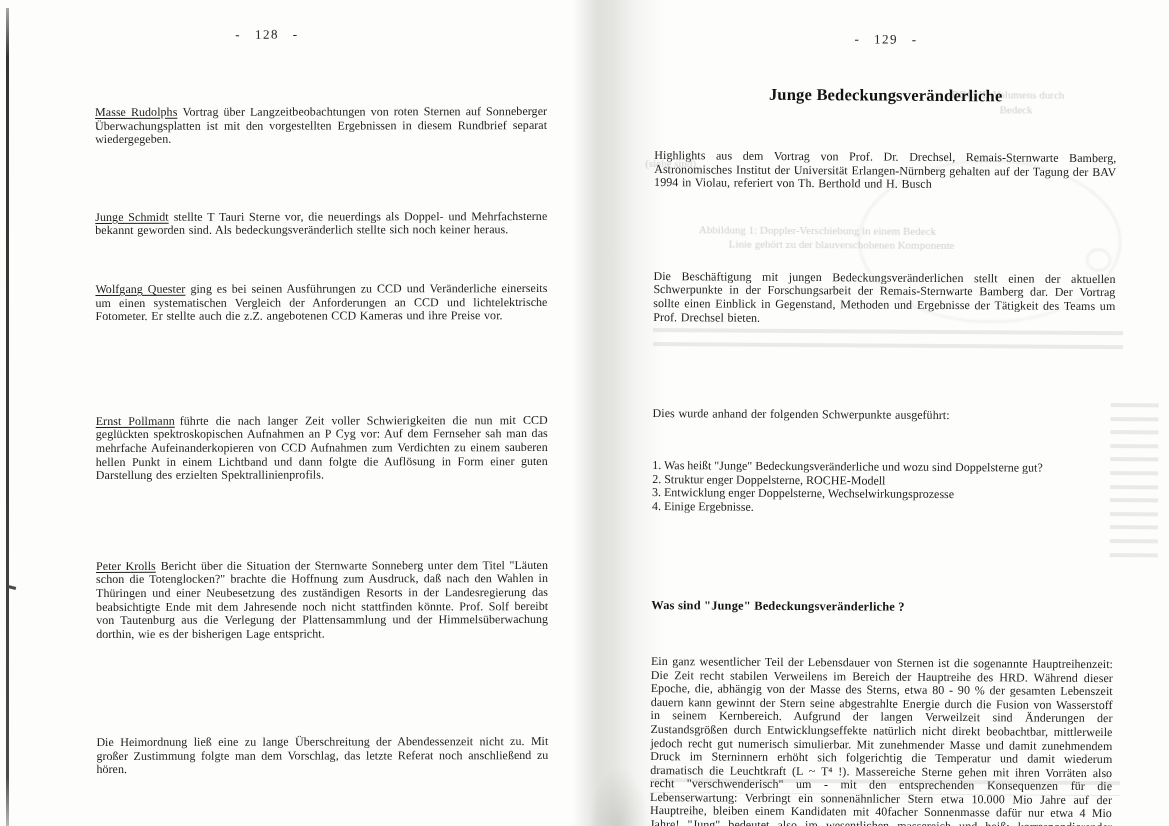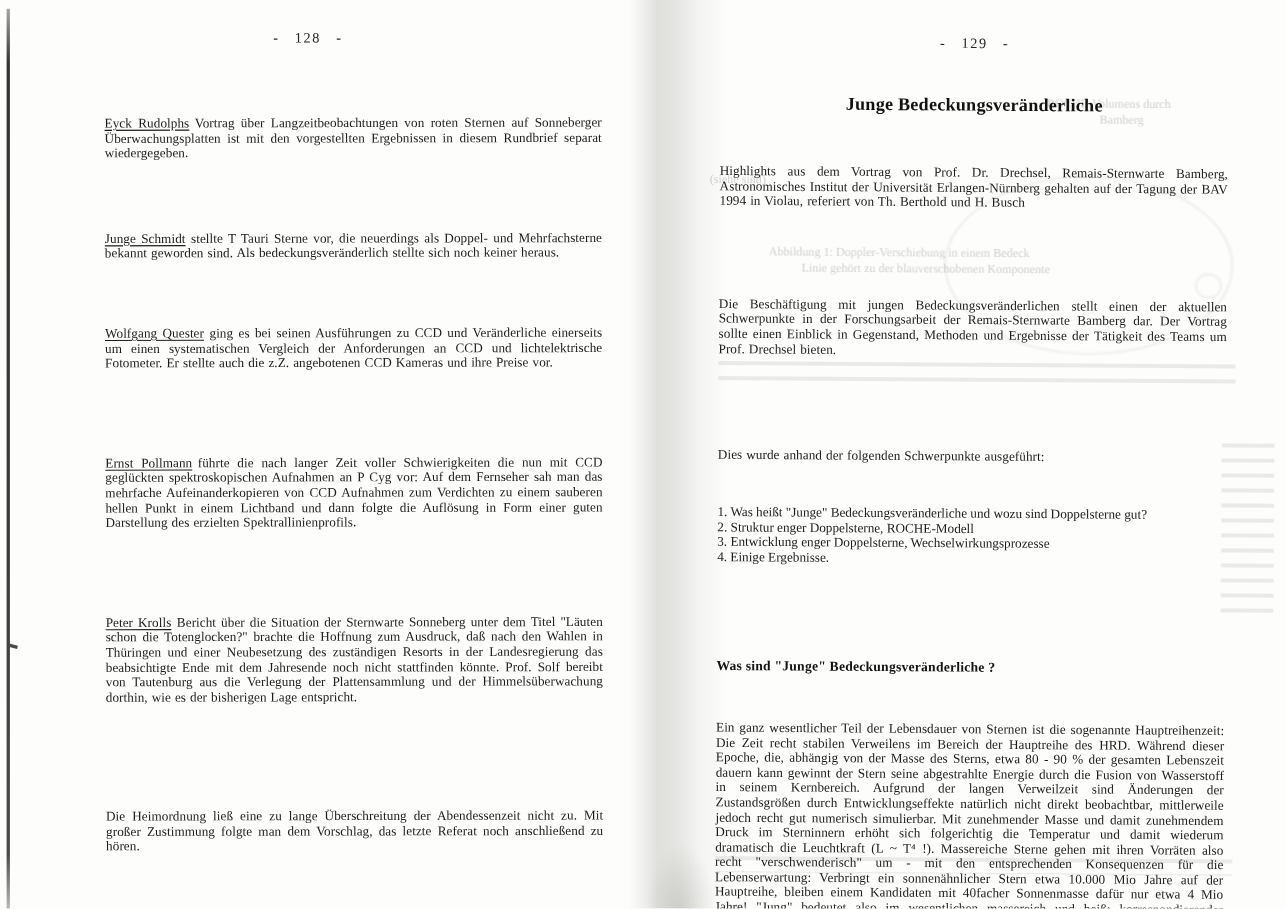--- a/index.html
+++ b/index.html
@@ -21,21 +21,21 @@
   .gutter-bottom{position:absolute;left:588px;top:766px;width:62px;height:60px;
     background:radial-gradient(ellipse at 50% 100%,rgba(150,150,144,.32),rgba(150,150,144,0) 70%);}
 
   
   .page{position:absolute;top:0;height:826px;}
   .page-left{left:10px;width:570px;transform:rotate(-0.12deg);transform-origin:80px 80px;}
   .page-right{left:588px;width:581px;transform:rotate(0.38deg);transform-origin:60px 50px;}
 
   .abs{position:absolute;}
   .pgnum{font-size:13px;letter-spacing:1.5px;word-spacing:9px;color:#242424;text-align:center;}
-  .pgnum-left{left:44px;top:27px;width:452px;}
+  .pgnum-left{left:31px;top:27px;width:452px;}
   .pgnum-right{left:67px;top:30px;width:462px;}
 
   .colL{left:85px;width:452px;}
   .colR{left:67px;width:462px;}
 
   .para{font-size:12px;line-height:13.6px;text-align:justify;letter-spacing:.05px;word-spacing:.6px;}
   .oneline{text-align:left;}
   .uname{text-decoration:underline;text-underline-offset:1.5px;margin-right:5px;}
 
   .article-title{font-weight:bold;font-size:16.5px;letter-spacing:.2px;text-align:center;color:#121212;}
@@ -56,44 +56,44 @@
 
   <div class="scan-edge-line"></div>
   <div class="scan-edge-mark"></div>
   <div class="gutter-shadow"></div>
   <div class="gutter-bottom"></div>
 
   <div class="page page-left">
     <div class="abs pgnum pgnum-left content">- 128 -</div>
 
     <p class="abs colL para content" style="top:78px">
-      <span class="uname">Eyck Rudolphs</span><span>Vortrag über Langzeitbeobachtungen von roten Sternen auf Sonneberger Überwachungsplatten ist mit den vorgestellten Ergebnissen in diesem Rundbrief separat wiedergegeben.</span>
+      <span class="uname">Masse Rudolphs</span><span>Vortrag über Langzeitbeobachtungen von roten Sternen auf Sonneberger Überwachungsplatten ist mit den vorgestellten Ergebnissen in diesem Rundbrief separat wiedergegeben.</span>
     </p>
     <p class="abs colL para content" style="top:130px">
       <span class="uname">Junge Schmidt</span><span>stellte T Tauri Sterne vor, die neuerdings als Doppel- und Mehrfachsterne bekannt geworden sind. Als bedeckungsveränderlich stellte sich noch keiner heraus.</span>
     </p>
-    <p class="abs colL para content" style="top:177px">
+    <p class="abs colL para content" style="top:163px">
       <span class="uname">Wolfgang Quester</span><span>ging es bei seinen Ausführungen zu CCD und Veränderliche einerseits um einen systematischen Vergleich der Anforderungen an CCD und lichtelektrische Fotometer. Er stellte auch die z.Z. angebotenen CCD Kameras und ihre Preise vor.</span>
     </p>
     <p class="abs colL para content" style="top:242px">
       <span class="uname">Ernst Pollmann</span><span>führte die nach langer Zeit voller Schwierigkeiten die nun mit CCD geglückten spektroskopischen Aufnahmen an P Cyg vor: Auf dem Fernseher sah man das mehrfache Aufeinanderkopieren von CCD Aufnahmen zum Verdichten zu einem sauberen hellen Punkt in einem Lichtband und dann folgte die Auflösung in Form einer guten Darstellung des erzielten Spektrallinienprofils.</span>
     </p>
     <p class="abs colL para content" style="top:307px">
       <span class="uname">Peter Krolls</span><span>Bericht über die Situation der Sternwarte Sonneberg unter dem Titel "Läuten schon die Totenglocken?" brachte die Hoffnung zum Ausdruck, daß nach den Wahlen in Thüringen und einer Neubesetzung des zuständigen Resorts in der Landesregierung das beabsichtigte Ende mit dem Jahresende noch nicht stattfinden könnte. Prof. Solf  bereibt von Tautenburg aus die Verlegung der Plattensammlung und der Himmelsüberwachung dorthin, wie es der bisherigen Lage entspricht.</span>
     </p>
     <p class="abs colL para content" style="top:390px">
       <span>Die Heimordnung ließ eine zu lange Überschreitung der Abendessenzeit nicht zu. Mit großer Zustimmung folgte man dem Vorschlag, das letzte Referat noch anschließend zu hören.</span>
     </p>
 
   </div>
 
   <div class="page page-right">
 
     <div class="ghost" style="left:364px;top:86px">ROCHE-Volumens durch</div>
-    <div class="ghost" style="left:412px;top:101px">Bamberg</div>
+    <div class="ghost" style="left:412px;top:101px">Bedeck</div>
     <div class="ghost" style="left:58px;top:157px">(siehe sind)</div>
     <div class="ghost" style="left:112px;top:223px">Abbildung 1: Doppler-Verschiebung in einem Bedeck</div>
     <div class="ghost" style="left:142px;top:237px">Linie gehört zu der blauverschobenen Komponente</div>
     <div class="ghost-ellipse" style="left:272px;top:158px;width:260px;height:160px"></div>
     <div class="ghost-ellipse" style="left:500px;top:246px;width:22px;height:20px"></div>
     <div class="ghost-stripes" style="left:67px;top:328px;width:470px;height:24px"></div>
     <div class="ghost-stripes" style="left:525px;top:400px;width:48px;height:160px"></div>
     <div class="ghost-stripes" style="left:67px;top:778px;width:470px;height:15px"></div>
 
     <div class="abs pgnum pgnum-right content">- 129 -</div>

